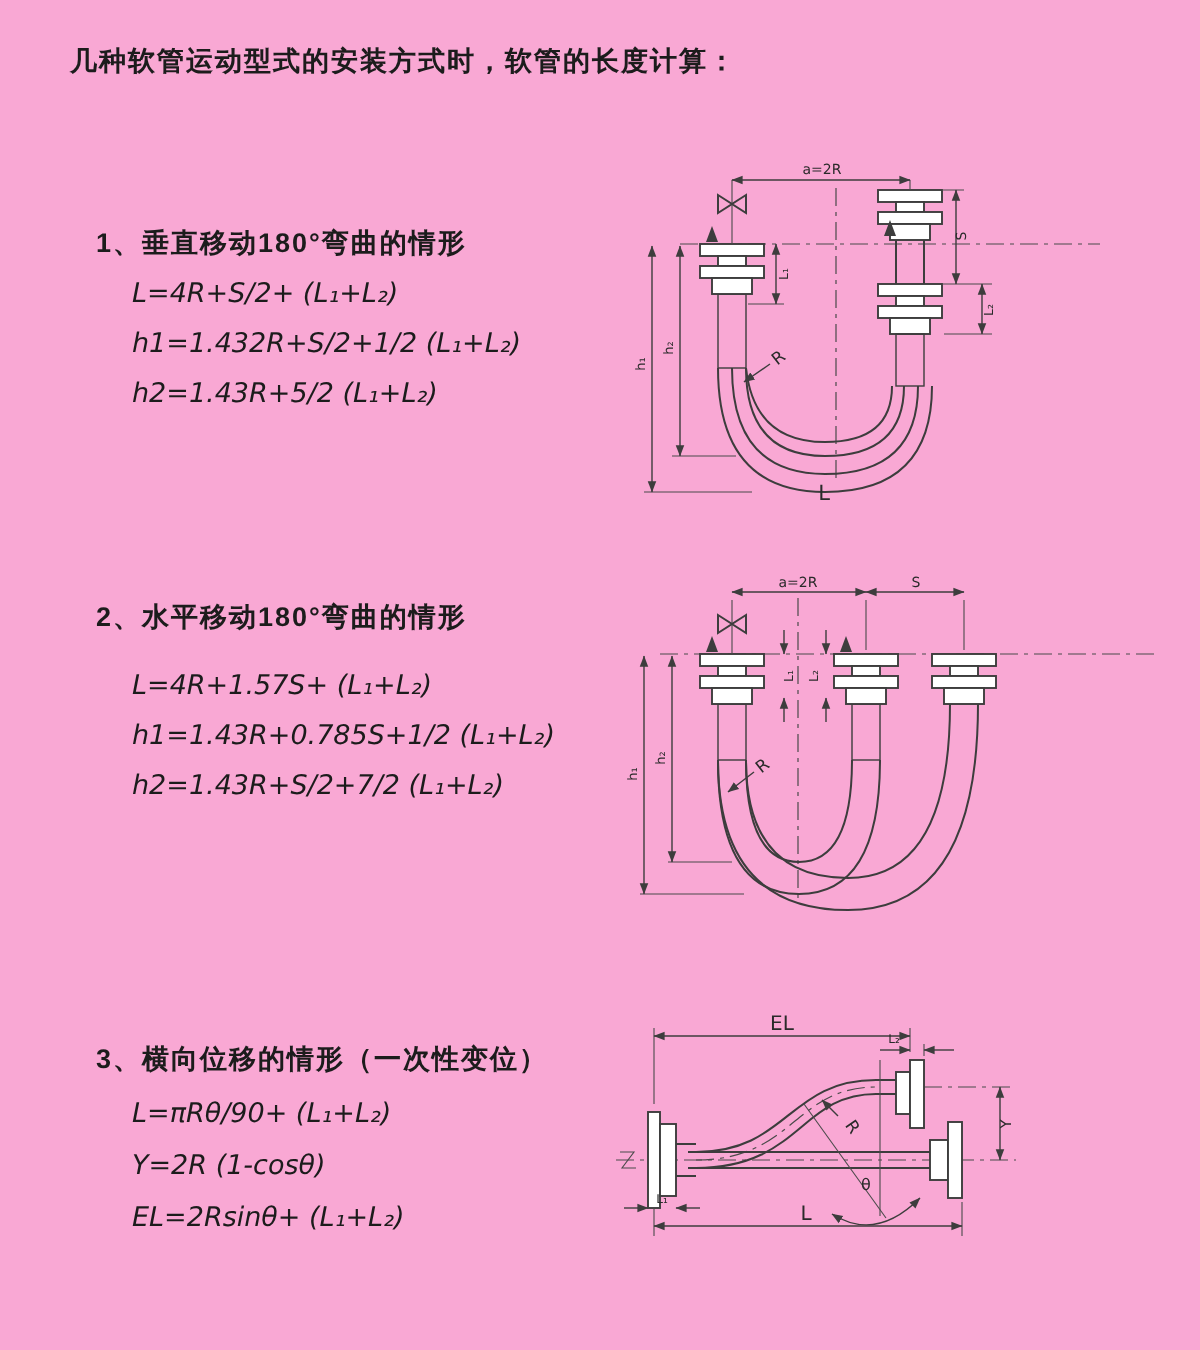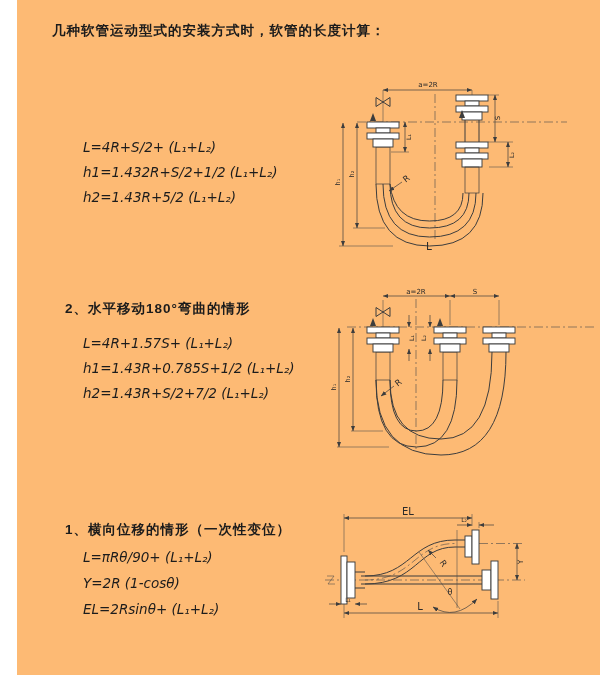--- a/index.html
+++ b/index.html
@@ -1,20 +1,20 @@
 <!DOCTYPE html>
 <html><head>
 <meta charset="utf-8">
 <style>
   html,body{margin:0;padding:0;}
   body{
     width:600px;height:675px;background:#ffffff;position:relative;overflow:hidden;
     font-family:"Liberation Sans","DejaVu Sans",sans-serif;color:#1c1c1c;
   }
-  .page{position:absolute;inset:0;background:#fdba74;margin-left:17px;}
+  .page{position:absolute;inset:0;background:#f9a8d4;}
   .title{
     position:absolute;left:35px;top:22px;font-size:13.5px;font-weight:700;
     letter-spacing:1px;white-space:nowrap;
   }
   .heading{
     position:absolute;left:48px;font-size:13.5px;font-weight:700;
     letter-spacing:1px;white-space:nowrap;
   }
   .formulas{
     position:absolute;left:66px;font-size:13.5px;line-height:25px;
@@ -52,34 +52,35 @@
     <g id="vlv">
       <path d="M-7,-4.5 L0,0 L-7,4.5 Z M7,-4.5 L0,0 L7,4.5 Z"></path>
     </g>
   </defs>
 </svg>
 
 <div class="page">
 
   <div class="title">几种软管运动型式的安装方式时，软管的长度计算：</div>
 
+  <div class="heading" style="top:113px">1、垂直移动180°弯曲的情形</div>
   <div class="formulas" style="top:135px">
     <div>L=4R+S/2+ (L₁+L₂)</div>
     <div>h1=1.432R+S/2+1/2 (L₁+L₂)</div>
     <div>h2=1.43R+5/2 (L₁+L₂)</div>
   </div>
 
   <div class="heading" style="top:300px">2、水平移动180°弯曲的情形</div>
   <div class="formulas" style="top:331px">
     <div>L=4R+1.57S+ (L₁+L₂)</div>
     <div>h1=1.43R+0.785S+1/2 (L₁+L₂)</div>
     <div>h2=1.43R+S/2+7/2 (L₁+L₂)</div>
   </div>
 
-  <div class="heading" style="top:521px">1、横向位移的情形（一次性变位）</div>
+  <div class="heading" style="top:521px">3、横向位移的情形（一次性变位）</div>
   <div class="formulas lh26" style="top:544px">
     <div>L=πRθ/90+ (L₁+L₂)</div>
     <div>Y=2R (1-cosθ)</div>
     <div>EL=2Rsinθ+ (L₁+L₂)</div>
   </div>
 
   <svg class="diag" style="left:312px;top:76px" width="262" height="176" viewBox="0 0 262 176">
     <g>
       <path class="cl" d="M28,46 H238"></path>
       <path class="cl" d="M106,18 V164"></path>

